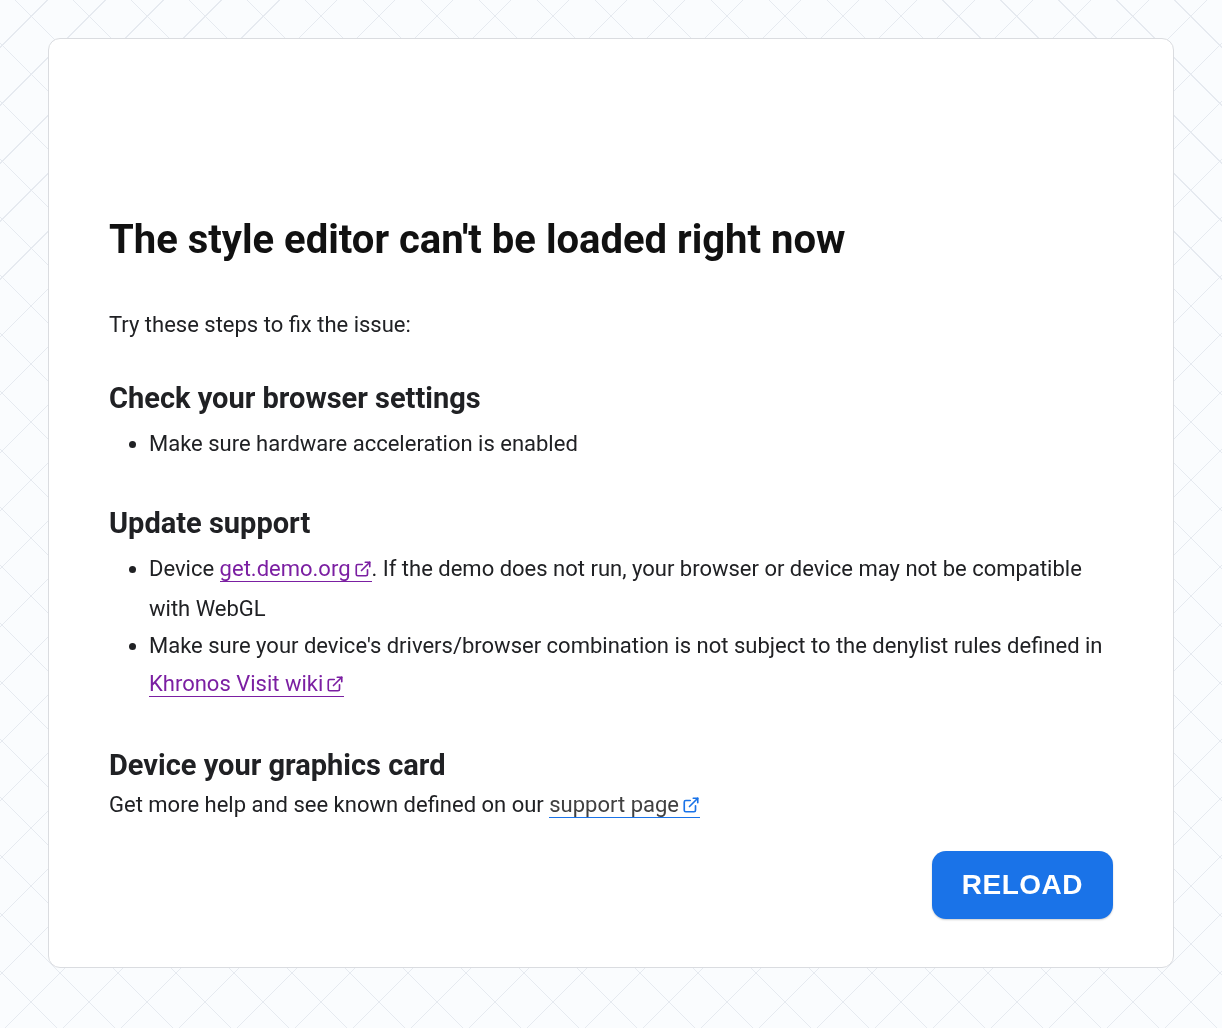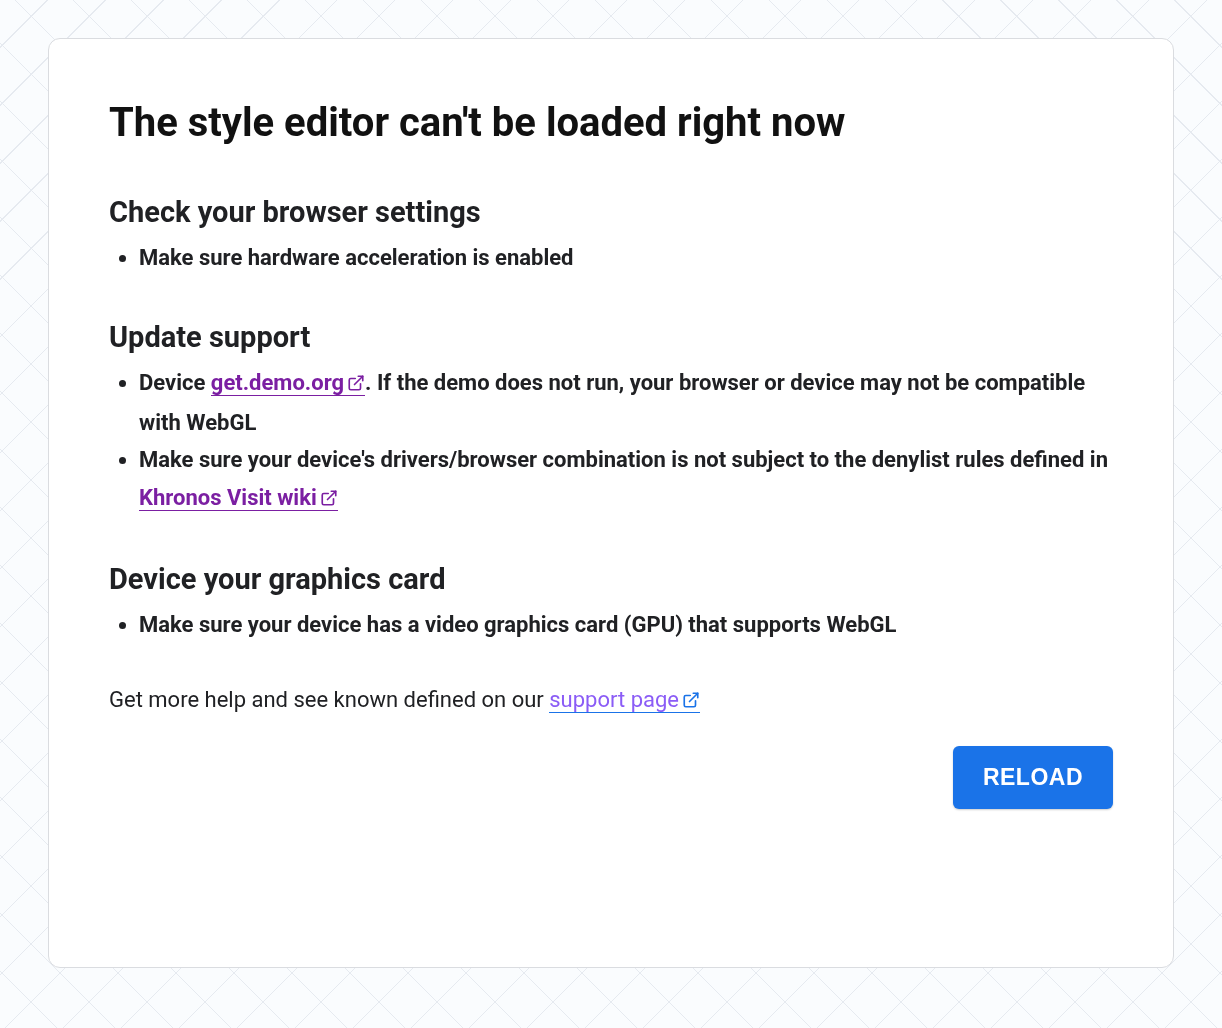--- a/index.html
+++ b/index.html
@@ -28,56 +28,56 @@
     top: 38px;
     left: 48px;
     right: 48px;
     bottom: 60px;
     background: #ffffff;
     border: 1px solid #dadce0;
     border-radius: 12px;
     padding: 60px 60px 48px 60px;
     display: flex;
     flex-direction: column;
+    justify-content: flex-end;
   }
   .title {
     font-size: 40px;
     font-weight: 700;
     color: #111;
     line-height: 1.2;
     margin-bottom: 48px;
   }
   .intro {
     font-size: 22px;
     color: #202124;
     margin-bottom: 44px;
   }
   .section-heading {
     font-size: 29px;
     font-weight: 700;
     color: #202124;
     margin-bottom: 10px;
   }
   ul {
-    margin-left: 30px;
+    margin-left: 40px;
     margin-bottom: 44px;
-    font-weight: bold;
   }
   li {
     font-size: 22px;
     color: #202124;
     line-height: 1.7;
   }
   a.ext {
     color: #7b1fa2;
     text-decoration: none;
     border-bottom: 1px solid #7b1fa2;
   }
   a.ext.blue {
-    color: #8b5cf6;
+    color: #404040;
     border-bottom-color: #1a73e8;
     margin-top: 12px;
   }
   .ext-icon {
     display: inline-block;
     vertical-align: -2px;
     margin-left: 3px;
   }
   .footer-line {
     font-size: 22px;
@@ -85,37 +85,38 @@
     margin-bottom: 32px;
   }
   .button-row {
     display: flex;
     justify-content: flex-end;
   }
   .reload-btn {
     background: #1a73e8;
     color: #fff;
     border: none;
-    border-radius: 6px;
-    font-size: 23px;
+    border-radius: 14px;
+    font-size: 28px;
     font-weight: 600;
     letter-spacing: 0.5px;
     padding: 18px 30px;
     cursor: pointer;
     box-shadow: 0 1px 2px rgba(0,0,0,0.2);
   }
 </style>
 </head>
 <body>
 
 <div class="bg-pattern"></div>
 
 <div class="card">
   <h1 class="title">The style editor can't be loaded right now</h1>
 
+  <p class="intro">Try these steps to fix the issue:</p>
 
   <div>
     <div class="section-heading">Check your browser settings</div>
     <ul>
       <li>Make sure hardware acceleration is enabled</li>
     </ul>
   </div>
 
   <div>
     <div class="section-heading">Update support</div>
@@ -132,23 +133,20 @@
                 <path d="M18 13v6a2 2 0 0 1-2 2H5a2 2 0 0 1-2-2V8a2 2 0 0 1 2-2h6"></path>
                 <polyline points="15 3 21 3 21 9"></polyline>
                 <line x1="10" y1="14" x2="21" y2="3"></line>
               </svg></span></a>
       </li>
     </ul>
   </div>
 
   <div>
     <div class="section-heading">Device your graphics card</div>
-    <ul>
-      <li>Make sure your device has a video graphics card (GPU) that supports WebGL</li>
-    </ul>
   </div>
 
   <p class="footer-line">
     <span>Get more help and see known defined on our </span><a href="#" class="ext blue"><span>support page</span><span class="ext-icon"><svg width="18" height="18" viewBox="0 0 24 24" fill="none" stroke="#1a73e8" stroke-width="2.2" stroke-linecap="round" stroke-linejoin="round">
             <path d="M18 13v6a2 2 0 0 1-2 2H5a2 2 0 0 1-2-2V8a2 2 0 0 1 2-2h6"></path>
             <polyline points="15 3 21 3 21 9"></polyline>
             <line x1="10" y1="14" x2="21" y2="3"></line>
           </svg></span></a>
   </p>
 

